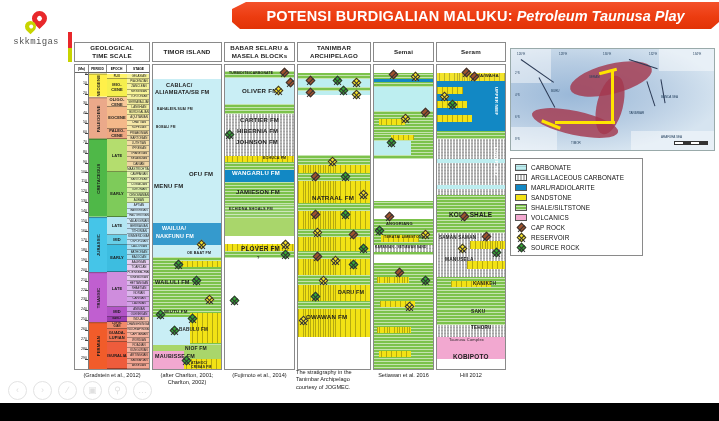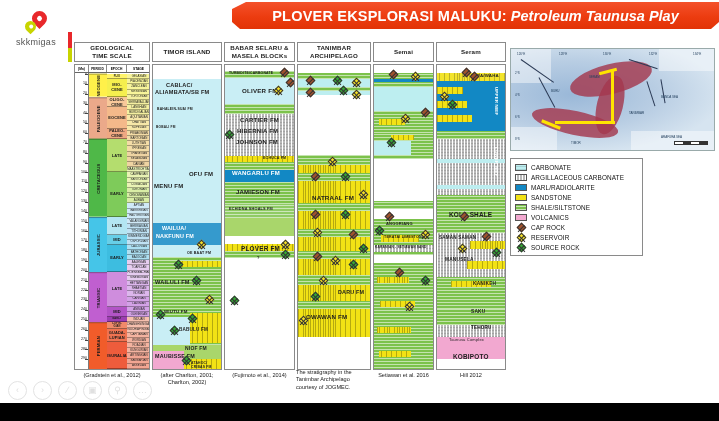--- a/index.html
+++ b/index.html
@@ -10,21 +10,21 @@
   
   #banner { position:absolute; left:232px; top:2px; width:487px; height:27px;
             background:linear-gradient(180deg,#f4512b 0%,#ec3c10 55%,#e23306 100%);
             color:#fff; display:flex; align-items:center; justify-content:center;
             box-shadow:0 2px 3px rgba(0,0,0,.35);
             clip-path:polygon(14px 0, 487px 0, 487px 20px, 479px 27px, 8px 27px, 0 20px, 0 7px); }
   #banner .t1 { font-size:14.5px; font-weight:bold; letter-spacing:.2px; }
   #banner .t2 { font-size:14.5px; font-weight:bold; font-style:italic; margin-left:4px; }
 
   
-  #logo { position:absolute; left:10px; top:10px; width:52px; text-align:center; }
+  #logo { position:absolute; left:10px; top:10px; width:52px; text-align:center;font-family:Liberation Mono, monospace; }
   #logo .pins { position:relative; height:26px; }
   #logo .pin { position:absolute; border-radius:50% 50% 50% 0; transform:rotate(-45deg); }
   #logo .pinR { width:15px; height:15px; background:#e8282b; left:22px; top:1px; }
   #logo .pinY { width:11px; height:11px; background:#c8d400; left:15px; top:11px; }
   #logo .pin i { position:absolute; border-radius:50%; background:#fff; }
   #logo .pinR i { width:5px; height:5px; left:5px; top:5px; }
   #logo .pinY i { width:4px; height:4px; left:3.5px; top:3.5px; }
   #logo .txt { font-size:9px; color:#555; letter-spacing:.3px; margin-top:1px; }
 
   
@@ -127,21 +127,21 @@
         </div>
       <div class="pin pinY">
           <i></i>
         </div>
     </div>
     <div class="txt">skkmigas</div>
   </div>
   <div id="accent"></div>
 
   <div id="banner">
-    <span class="t1">PLOVER EKSPLORASI MALUKU:</span>
+    <span class="t1">POTENSI BURDIGALIAN MALUKU:</span>
     <span class="t2">Petroleum Taunusa Play</span>
   </div>
 
   <div class="colhead" style="left:74px;top:42px;width:76px;height:20px;">
       <span id="h0">GEOLOGICAL<br>TIME SCALE</span>
     </div>
   <div class="colhead" style="left:152px;top:42px;width:70px;height:20px;">
       <span id="h1">TIMOR ISLAND</span>
     </div>
   <div class="colhead" style="left:224px;top:42px;width:71px;height:20px;">

